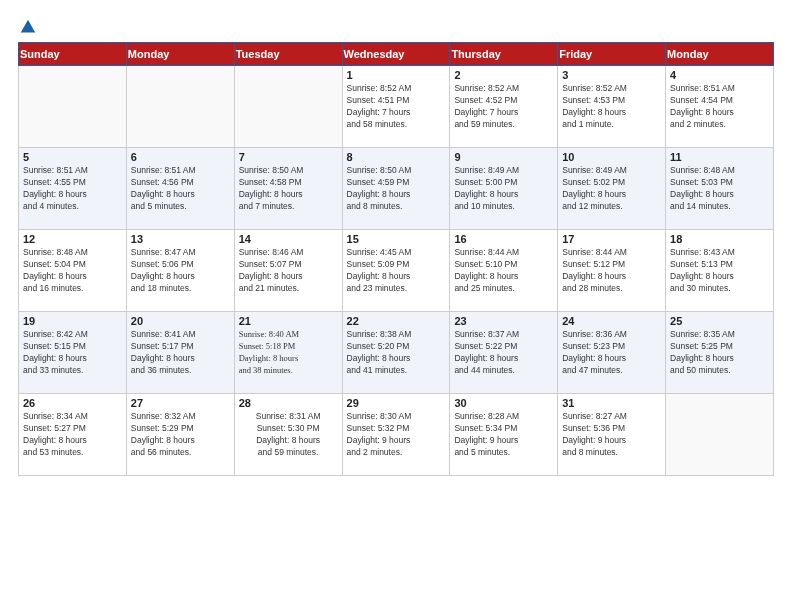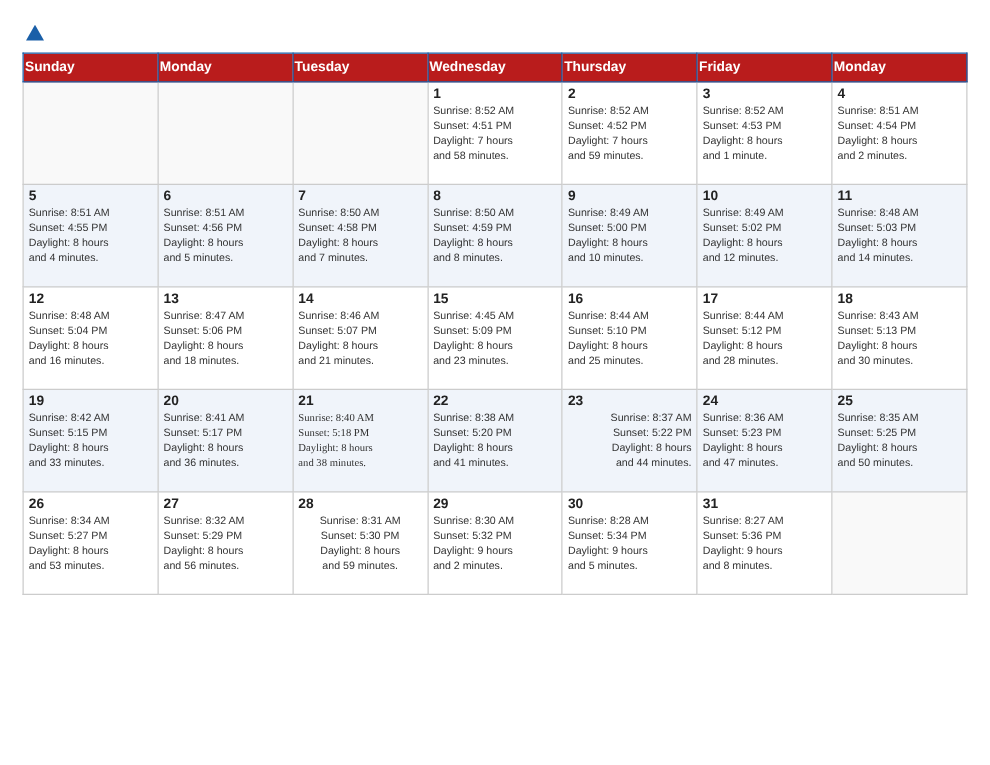--- a/index.html
+++ b/index.html
@@ -289,21 +289,21 @@
           </td>
           <td>
             <span class="day-num">22</span>
             <div class="day-info" style="white-space: pre-line;">Sunrise: 8:38 AM
 Sunset: 5:20 PM
 Daylight: 8 hours
 and 41 minutes.</div>
           </td>
           <td>
             <span class="day-num">23</span>
-            <div class="day-info" style="white-space: pre-line; text-align: right;">Sunrise: 8:37 AM
+            <div class="day-info" style="white-space: pre-line;">Sunrise: 8:37 AM
 Sunset: 5:22 PM
 Daylight: 8 hours
 and 44 minutes.</div>
           </td>
           <td>
             <span class="day-num">24</span>
             <div class="day-info" style="white-space: pre-line;">Sunrise: 8:36 AM
 Sunset: 5:23 PM
 Daylight: 8 hours
 and 47 minutes.</div>

